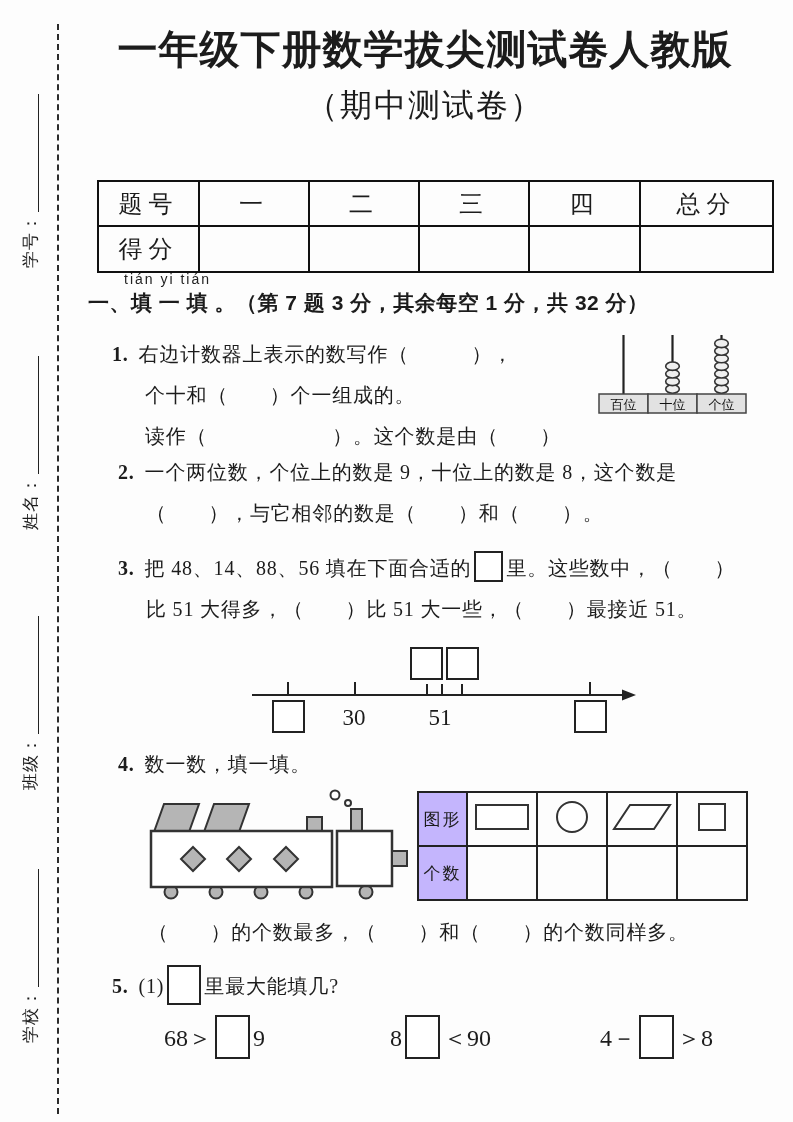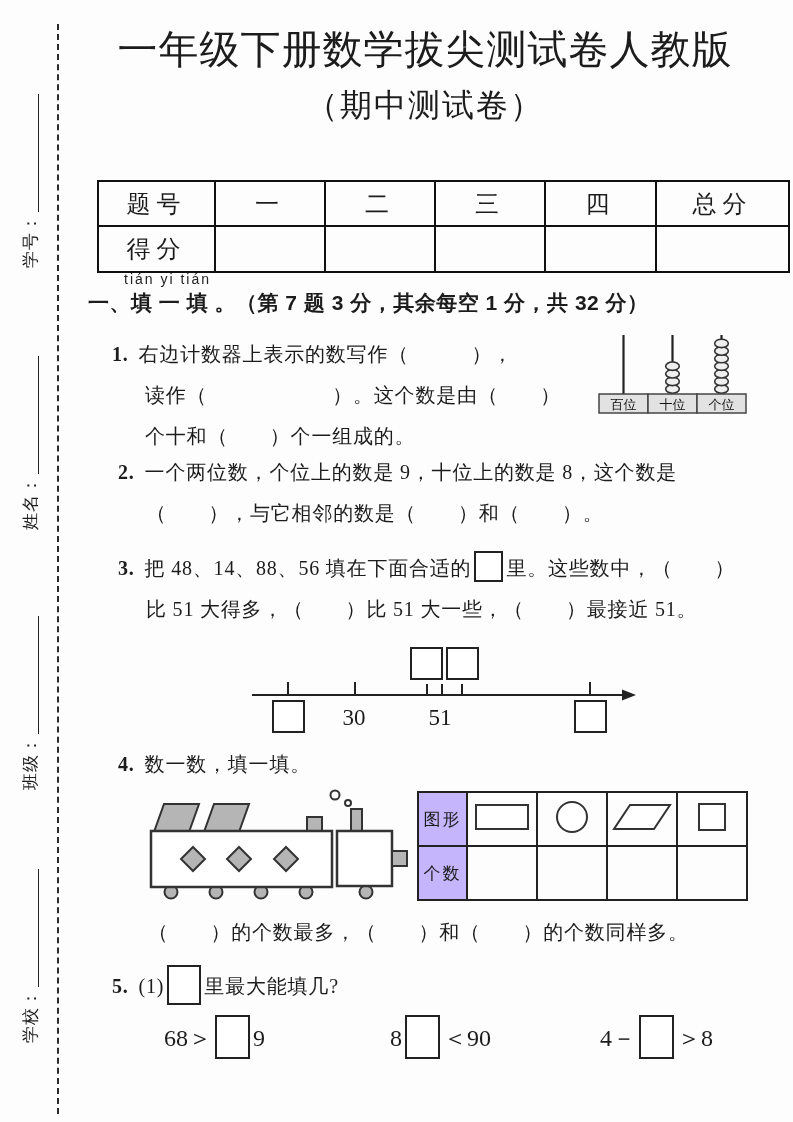--- a/index.html
+++ b/index.html
@@ -13,21 +13,21 @@
     border-left:2px dashed #2a2a2a; }
   .margin-group {
     position:absolute; left:-60px; width:180px; height:28px;
     display:flex; align-items:center; transform:rotate(-90deg);
     font-size:17px; white-space:nowrap;
   }
   .margin-label { letter-spacing:1px; }
   .margin-line { display:inline-block; width:118px; border-bottom:1.5px solid #222; height:18px; margin-left:2px; }
   
   .title { position:absolute; left:80px; top:22px; width:690px; text-align:center;
-    font-size:40px; letter-spacing:1px; font-weight:400; }
+    font-size:40px; letter-spacing:1px; font-weight:700; }
   .subtitle { position:absolute; left:80px; top:84px; width:690px; text-align:center;
     font-size:32px; letter-spacing:2px; }
   .meta { position:absolute; right:24px; top:146px; font-size:17px; letter-spacing:1px; }
   
   table.score { position:absolute; left:97px; top:180px; width:671px;
     border-collapse:collapse; table-layout:fixed; }
   table.score td { border:2.5px solid #111; text-align:center; font-size:24px; letter-spacing:6px; }
   table.score tr.r1 td { height:45px; }
   table.score tr.r2 td { height:46px; }
   
@@ -82,21 +82,21 @@
     <span class="margin-label">学校：</span>
       <span class="margin-line"></span>
   </div>
 
   <div class="title">一年级下册数学拔尖测试卷人教版</div>
   <div class="subtitle">（期中测试卷）</div>
 
   <table class="score">
     <tbody>
         <tr class="r1">
-      <td style="width:117px;">题号</td>
+      <td style="width:101px;">题号</td>
       <td style="width:110px;">一</td>
       <td style="width:110px;">二</td>
       <td style="width:110px;">三</td>
       <td style="width:111px;">四</td>
       <td style="width:133px;border-radius:18px;">总分</td>
     </tr>
     <tr class="r2">
       <td>得分</td>
       <td></td>
       <td></td>
@@ -105,22 +105,22 @@
       <td></td>
     </tr>
   </tbody>
     </table>
 
   <div class="pinyin">tián yi tián</div>
   <div class="sec-title">一、填 一 填 。（第 7 题 3 分，其余每空 1 分，共 32 分）</div>
 
   <div class="q" style="left:112px; top:334px;">
     <div class="qline"><span class="qnum">1.</span><span>右边计数器上表示的数写作（　　　），</span></div>
+    <div class="qline" style="padding-left:33px;"><span>个十和（　　）个一组成的。</span></div>
     <div class="qline" style="padding-left:33px;"><span>读作（　　　　　　）。这个数是由（　　）</span></div>
-    <div class="qline" style="padding-left:33px;"><span>个十和（　　）个一组成的。</span></div>
   </div>
 
   <div class="abacus">
     <svg width="150" height="84" viewBox="0 0 150 84">
         <line x1="26.5" y1="4" x2="26.5" y2="63" stroke="#222" stroke-width="2.2"></line>
         <rect x="2" y="63" width="49" height="19" fill="#e2e2e2" stroke="#444" stroke-width="1.5"></rect>
         <text x="26.5" y="77.5" text-anchor="middle" font-size="13" fill="#111">百位</text>
         <line x1="75.5" y1="4" x2="75.5" y2="63" stroke="#222" stroke-width="2.2"></line>
         <ellipse cx="75.5" cy="58" rx="6.8" ry="4.2" fill="#efefef" stroke="#333" stroke-width="1.6"></ellipse>
         <ellipse cx="75.5" cy="50.4" rx="6.8" ry="4.2" fill="#efefef" stroke="#333" stroke-width="1.6"></ellipse>

